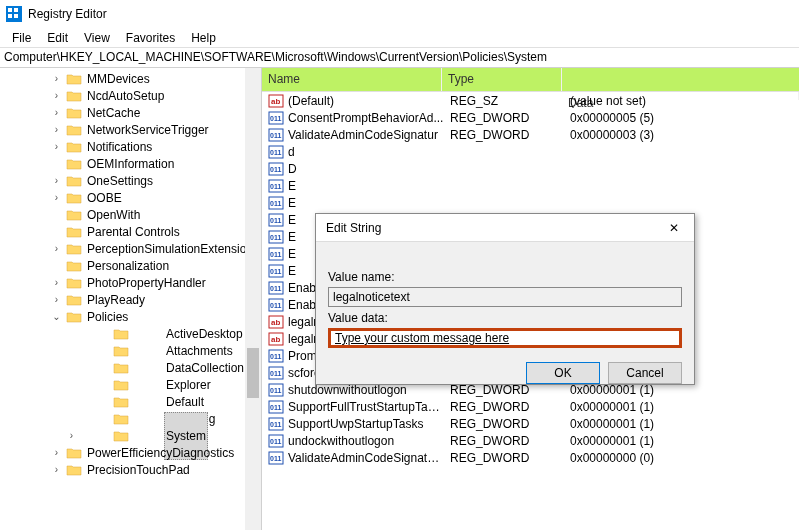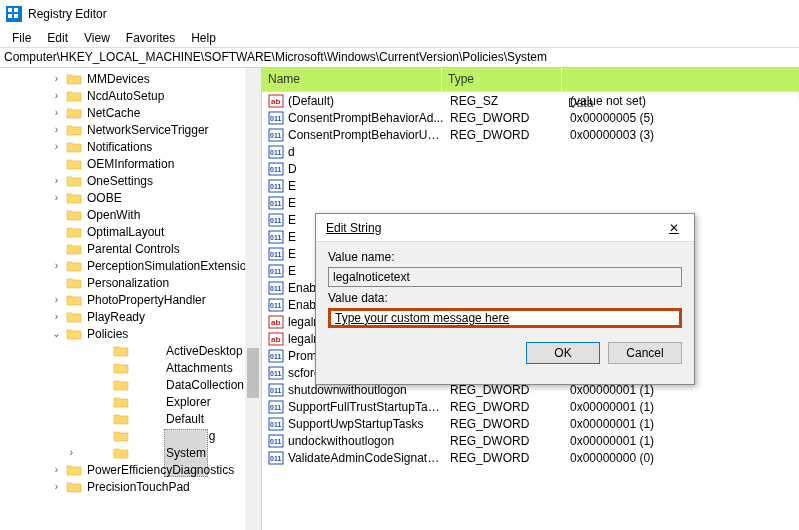--- a/index.html
+++ b/index.html
@@ -36,23 +36,23 @@
 .col-data { flex: 1; margin-top: 24px; }
 
 .list-body { }
 .list-row { display: flex; height: 17px; align-items: center; cursor: default; }
 .list-row .icon { width: 16px; height: 14px; margin: 0 4px 0 6px; flex-shrink: 0; }
 .list-row .cell-name { width: 156px; white-space: nowrap; overflow: hidden; text-overflow: ellipsis; }
 .list-row .cell-type { width: 120px; padding-left: 6px; }
 .list-row .cell-data { flex: 1; padding-left: 6px; white-space: nowrap; overflow: hidden; }
 
 .dialog { position: absolute; left: 315px; top: 145px; width: 380px; height: 172px; background: #f0f0f0; border: 1px solid #888; box-shadow: 2px 2px 6px rgba(0,0,0,.3); z-index: 10; }
-.dialog-titlebar { height: 28px; background: #fff; display: flex; align-items: center; justify-content: space-between; padding: 0 0 0 10px; border-bottom: 1px solid #ddd; text-decoration: underline; }
+.dialog-titlebar { height: 28px; background: #fff; display: flex; align-items: center; justify-content: space-between; padding: 0 0 0 10px; border-bottom: 1px solid #ddd; }
 .dialog-close { width: 40px; height: 28px; display: flex; align-items: center; justify-content: center; cursor: default; font-size: 14px; }
-.dialog-body { padding: 4px 12px; }
+.dialog-body { padding: 24px 12px; }
 .dialog-body .field-label { margin-bottom: 3px; margin-top: 4px; }
 .dialog-body .field-input { width: 100%; height: 20px; border: 1px solid #888; padding: 2px 4px; background: #fff; font-size: 12px; }
 .dialog-body .field-input.readonly { background: #f0f0f0; }
 .dialog-body .field-input.focused { border: 3px solid #c2410c; outline: none; text-decoration: underline; }
 .dialog-buttons { display: flex; justify-content: flex-end; gap: 8px; margin-top: 14px; }
 .dialog-buttons button { width: 74px; height: 22px; background: #e1e1e1; border: 1px solid #adadad; cursor: default; font-size: 12px; }
 .dialog-buttons button.primary { border: 1px solid #0078d7; }
 
 svg.folder-icon path { fill: #ffd86b; stroke: #d8a63a; stroke-width: .5; }
 svg.reg-sz-icon rect { fill: #fff; stroke: #c02020; }
@@ -150,27 +150,20 @@
           <svg class="folder-icon" viewBox="0 0 16 14">
             <path d="M1 3 L6 3 L7 4 L15 4 L15 12 L1 12 Z"></path>
           </svg>
           <span class="label">OpenWith</span>
         </div>
         <div class="tree-row indent-1">
           <span class="expander"></span>
           <svg class="folder-icon" viewBox="0 0 16 14">
             <path d="M1 3 L6 3 L7 4 L15 4 L15 12 L1 12 Z"></path>
           </svg>
-          <span class="label">OptimalLayout</span>
-        </div>
-        <div class="tree-row indent-1">
-          <span class="expander"></span>
-          <svg class="folder-icon" viewBox="0 0 16 14">
-            <path d="M1 3 L6 3 L7 4 L15 4 L15 12 L1 12 Z"></path>
-          </svg>
           <span class="label">Parental Controls</span>
         </div>
         <div class="tree-row indent-1">
           <span class="expander">›</span>
           <svg class="folder-icon" viewBox="0 0 16 14">
             <path d="M1 3 L6 3 L7 4 L15 4 L15 12 L1 12 Z"></path>
           </svg>
           <span class="label">PerceptionSimulationExtensions</span>
         </div>
         <div class="tree-row indent-1">
@@ -293,21 +286,21 @@
           </svg>
           <span class="cell-name">ConsentPromptBehaviorAd...</span>
           <span class="cell-type">REG_DWORD</span>
           <span class="cell-data">0x00000005 (5)</span>
         </div>
         <div class="list-row">
           <svg class="icon reg-dw-icon" viewBox="0 0 16 14">
             <rect x="1" y="1" width="14" height="12"></rect>
             <text x="2" y="10">011</text>
           </svg>
-          <span class="cell-name">ConsentPromptBehaviorUser</span>
+          <span class="cell-name">ValidateAdminCodeSignatur</span>
           <span class="cell-type">REG_DWORD</span>
           <span class="cell-data">0x00000003 (3)</span>
         </div>
         <div class="list-row">
           <svg class="icon reg-dw-icon" viewBox="0 0 16 14">
             <rect x="1" y="1" width="14" height="12"></rect>
             <text x="2" y="10">011</text>
           </svg>
           <span class="cell-name">d</span>
           <span class="cell-type"></span>

